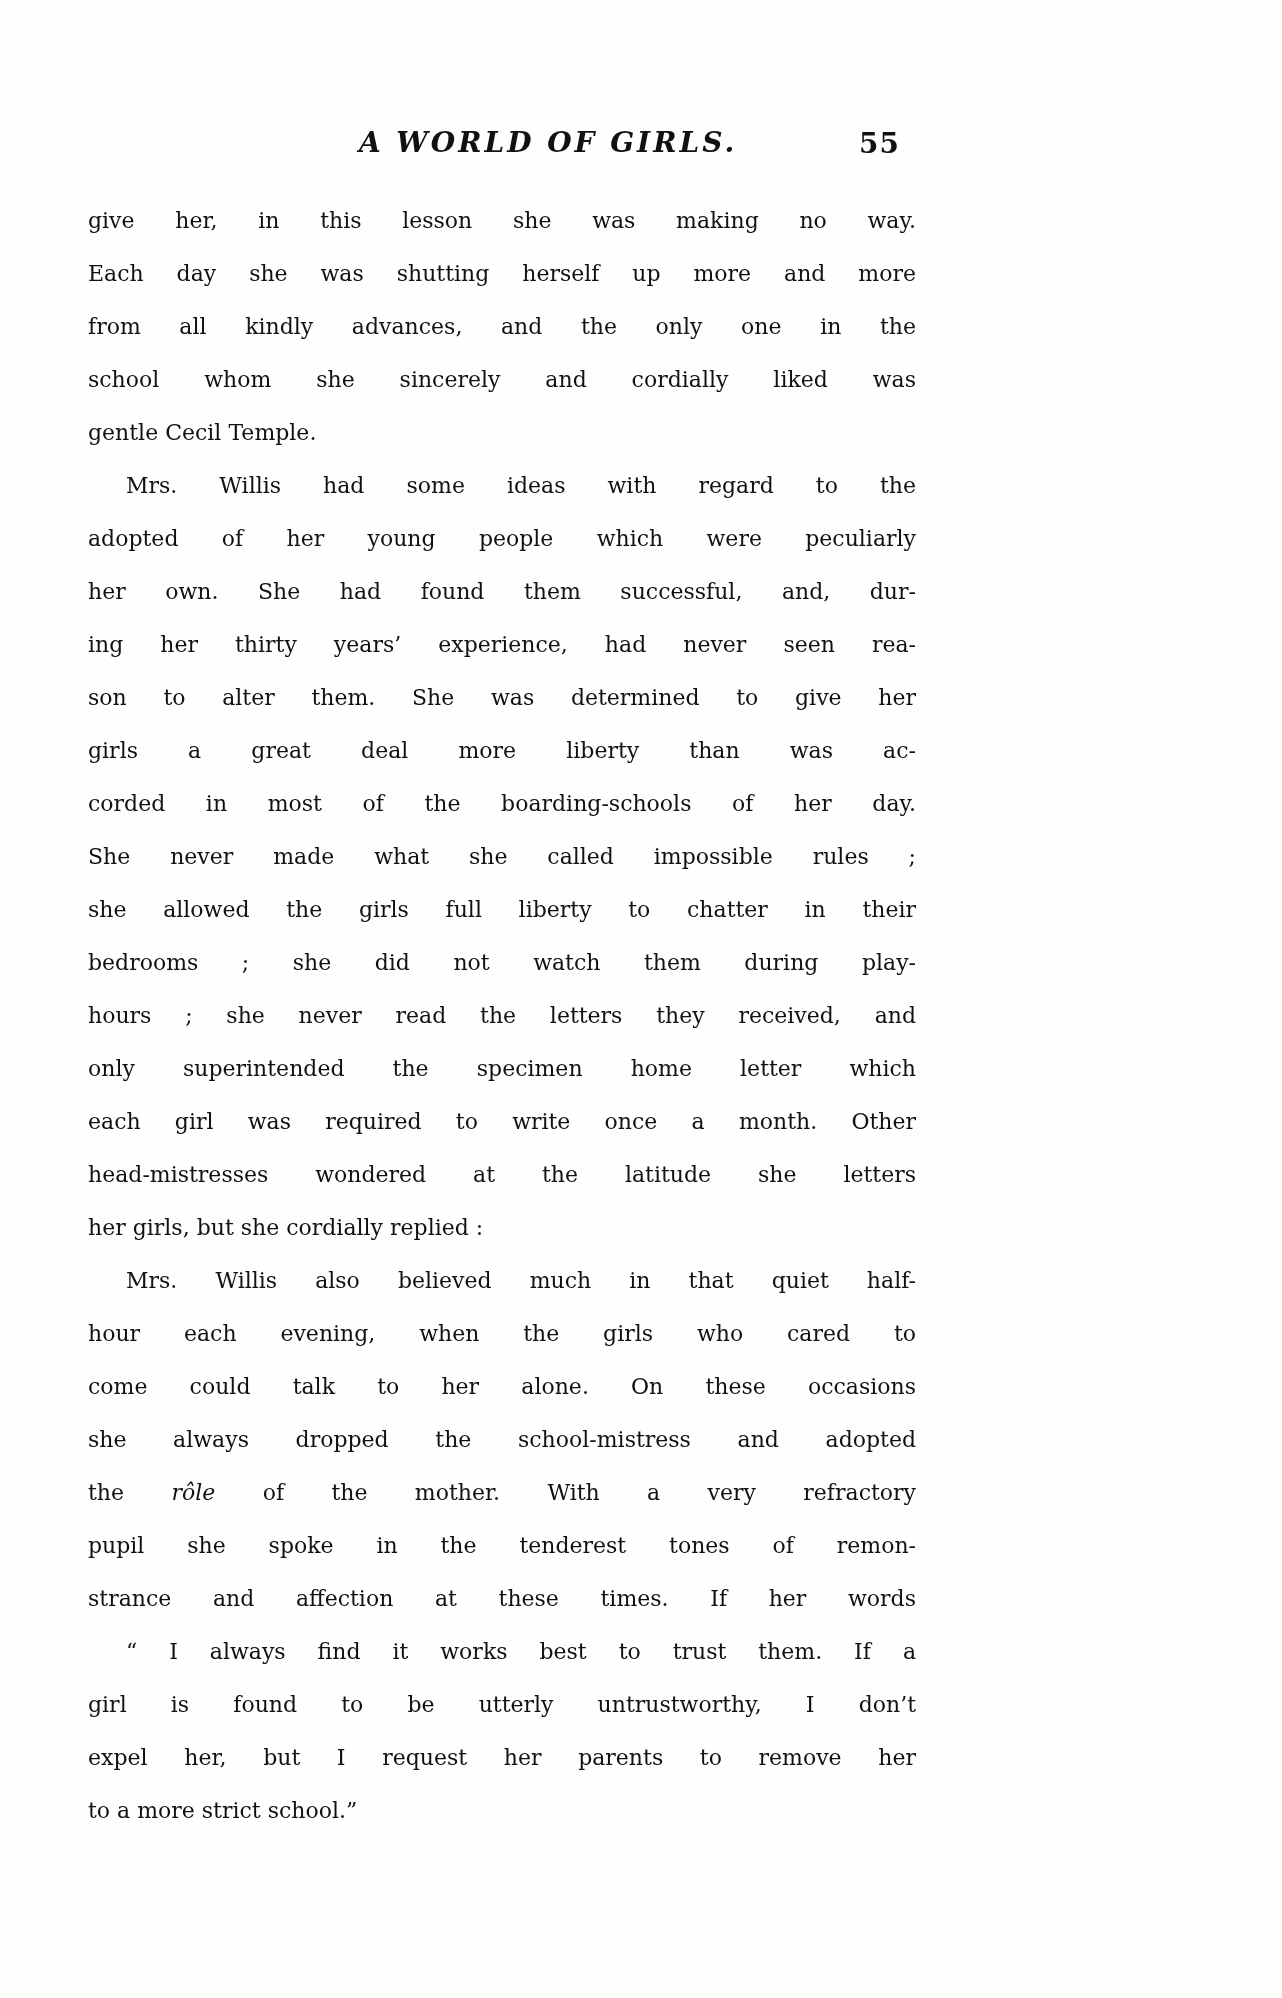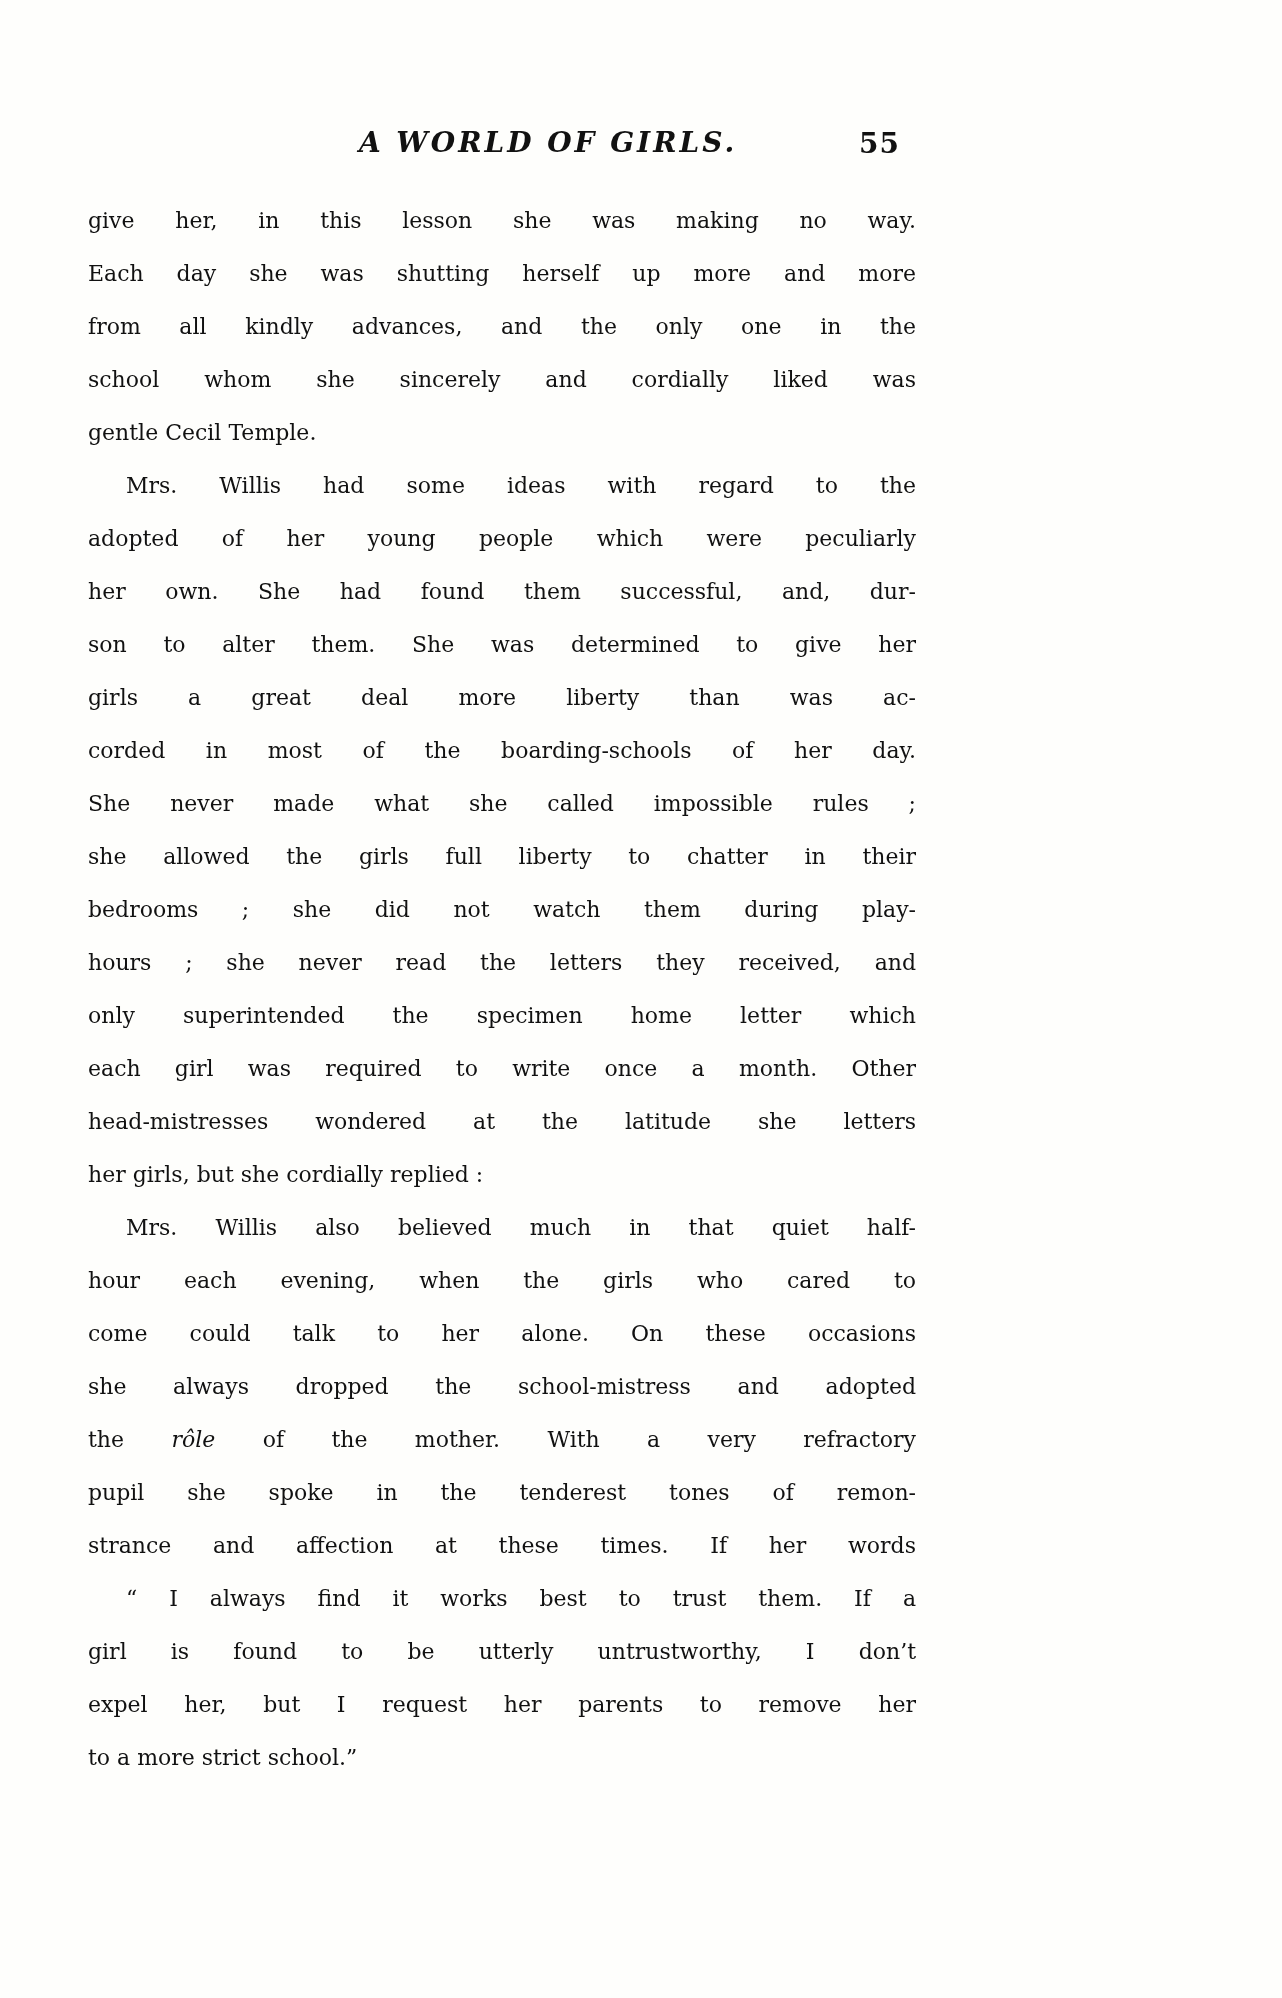--- a/index.html
+++ b/index.html
@@ -85,20 +85,21 @@
           <div class="line">give her, in this lesson she was making no way.</div>
           <div class="line">Each day she was shutting herself up more and more</div>
           <div class="line">from all kindly advances, and the only one in the</div>
           <div class="line">school whom she sincerely and cordially liked was</div>
           <div class="line line-last">gentle Cecil Temple.</div>
         </div>
         <div class="paragraph indent">
           <div class="line">Mrs. Willis had some ideas with regard to the</div>
           <div class="line">adopted of her young people which were peculiarly</div>
           <div class="line">her own. She had found them successful, and, dur-</div>
+          <div class="line">ing her thirty years’ experience, had never seen rea-</div>
           <div class="line">son to alter them. She was determined to give her</div>
           <div class="line">girls a great deal more liberty than was ac-</div>
           <div class="line">corded in most of the boarding-schools of her day.</div>
           <div class="line">She never made what she called impossible rules ;</div>
           <div class="line">she allowed the girls full liberty to chatter in their</div>
           <div class="line">bedrooms ; she did not watch them during play-</div>
           <div class="line">hours ; she never read the letters they received, and</div>
           <div class="line">only superintended the specimen home letter which</div>
           <div class="line">each girl was required to write once a month. Other</div>
           <div class="line">head-mistresses wondered at the latitude she letters</div>

